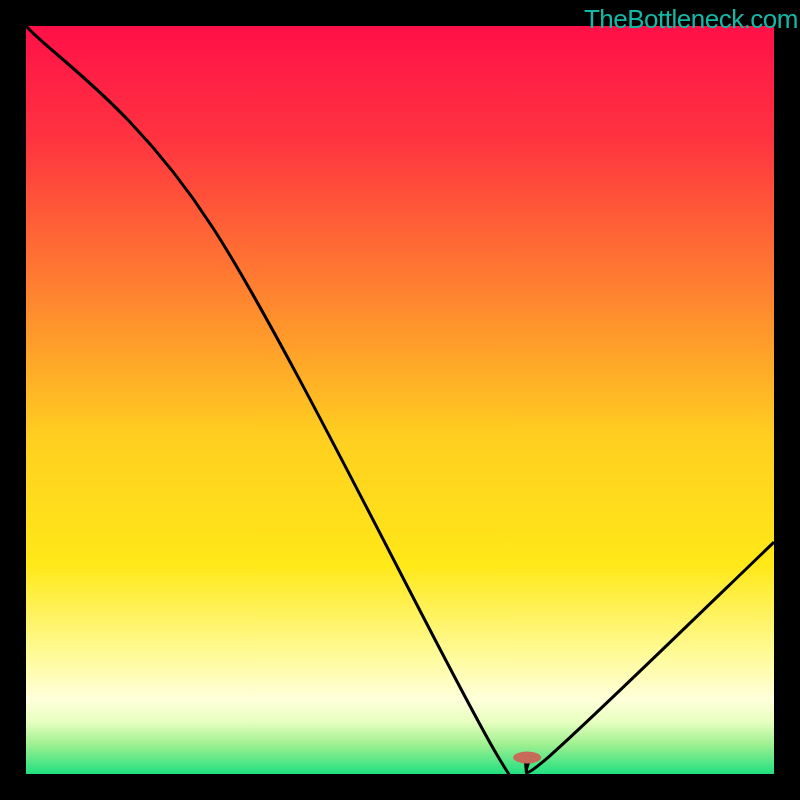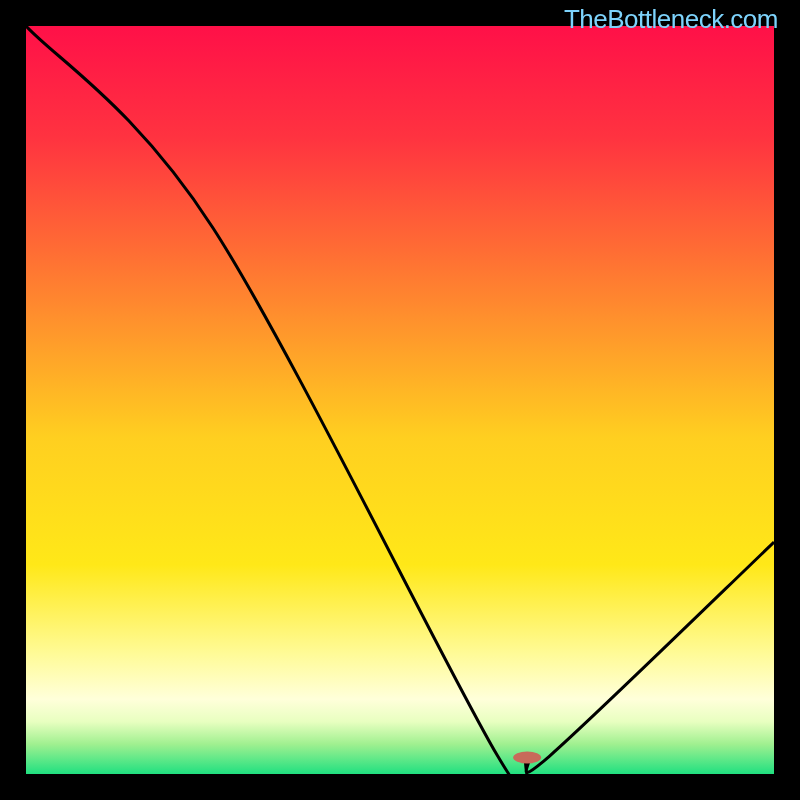--- a/index.html
+++ b/index.html
@@ -7,22 +7,22 @@
     padding: 0;
     width: 800px;
     height: 800px;
     background: #000;
     position: relative;
     font-family: Arial, sans-serif;
   }
   .watermark {
     position: absolute;
     top: 4px;
-    right: 22px;
-    color: #7dd3fc;
+    right: 2px;
+    color: #14b8a6;
     font-size: 26px;
     font-weight: 500;
     z-index: 2;
     letter-spacing: -0.5px;
   }
   .plot-area {
     position: absolute;
     left: 26px;
     top: 26px;
     width: 748px;

